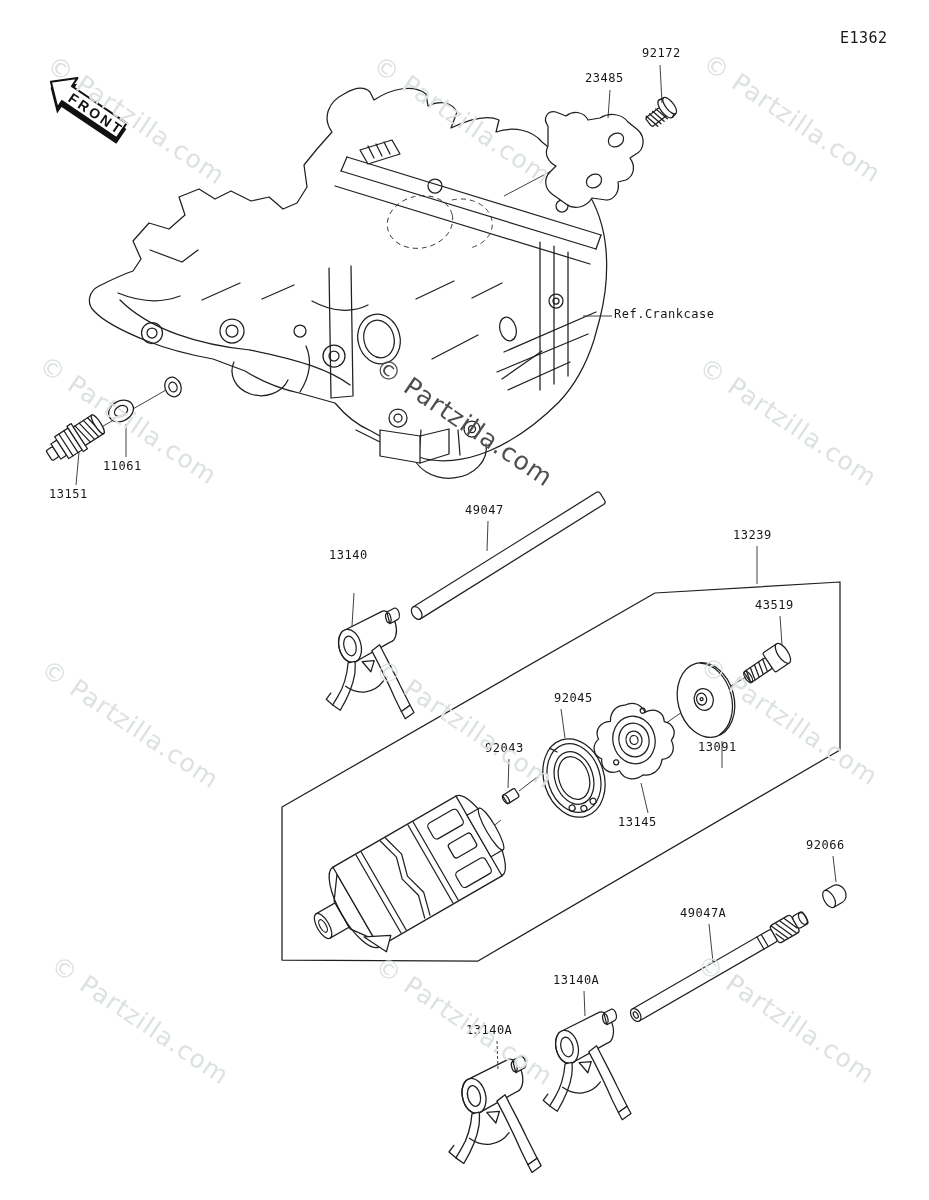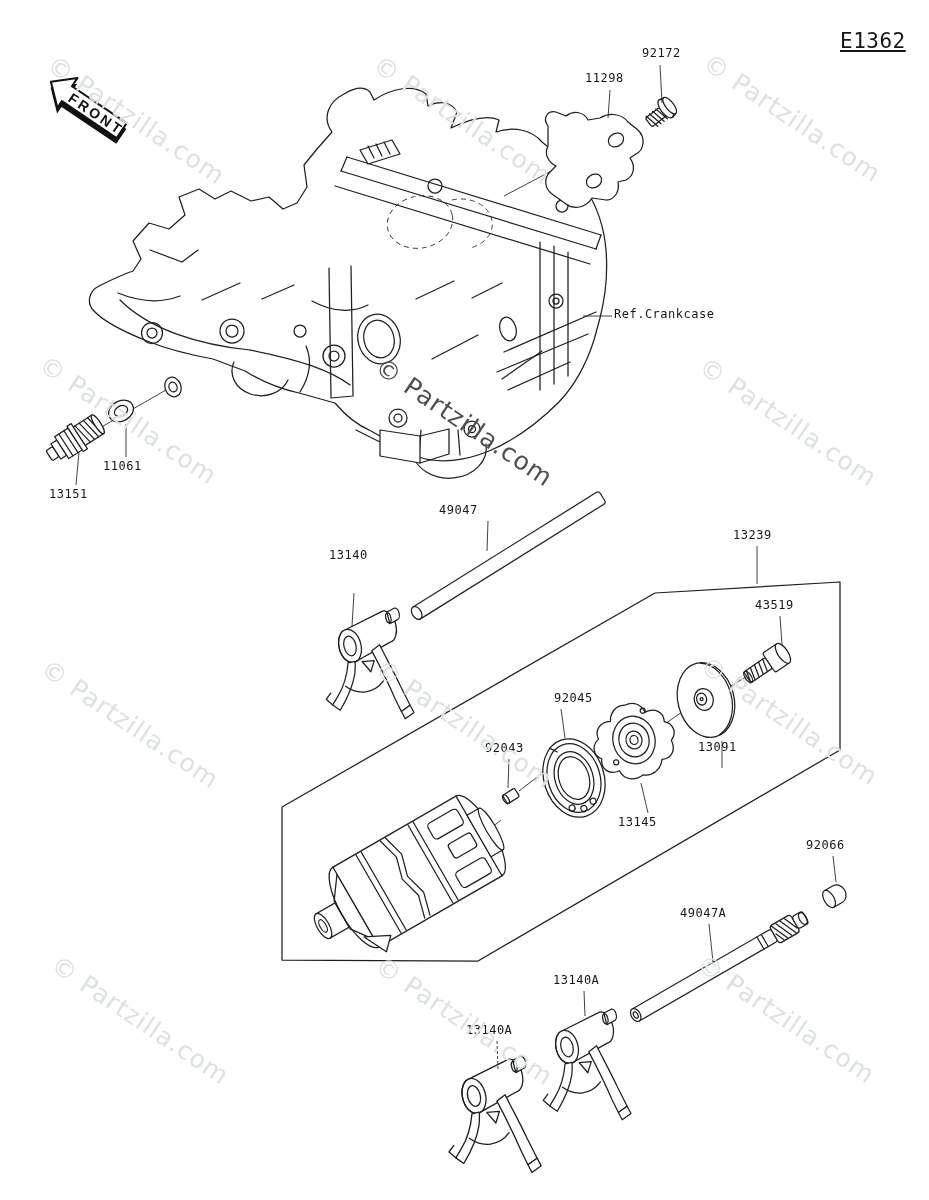--- a/index.html
+++ b/index.html
@@ -7,21 +7,21 @@
           font-family:"DejaVu Sans Mono", monospace;}
   #drawing{position:absolute;left:0;top:0;z-index:1;}
   #drawing *{vector-effect:none;}
   .ln{fill:none;stroke:#1f1f1f;stroke-width:1.25;stroke-linejoin:round;stroke-linecap:round;}
   .f{fill:#ffffff;stroke:#1f1f1f;stroke-width:1.25;stroke-linejoin:round;stroke-linecap:round;}
   .thin{fill:none;stroke:#2d2d2d;stroke-width:0.9;}
   .dash{fill:none;stroke:#2d2d2d;stroke-width:0.9;stroke-dasharray:5 4;}
   .labels{position:absolute;left:0;top:0;width:100%;height:100%;z-index:2;}
   .plabel{position:absolute;font-family:"DejaVu Sans Mono",monospace;font-size:12px;
           color:#161616;letter-spacing:.5px;white-space:nowrap;}
-  .code{font-size:21px;text-decoration:underline;}
+  .code{font-size:15px;}
   .wmlayer{position:absolute;left:0;top:0;width:100%;height:100%;z-index:3;pointer-events:none;}
   .wm{position:absolute;font-family:"DejaVu Sans",sans-serif;font-size:25px;letter-spacing:1px;
       transform-origin:0 0;transform:rotate(34deg);white-space:nowrap;mix-blend-mode:multiply;}
   .wm-light{color:#dce2de;}
   .wm-dark{color:#4e4e4e;}
 </style>
 </head>
 <body>
 
 <div id="canvas">
@@ -280,25 +280,25 @@
   <g transform="translate(52,80) rotate(34)">
     <path d="M 3,7 L 23,-11 L 23,-1 L 89,-1 L 89,17 L 23,17 L 23,25 Z" fill="#111111"></path>
     <path d="M 0,2 L 20,-16 L 20,-6 L 86,-6 L 86,12 L 20,12 L 20,20 Z" fill="#ffffff" stroke="#111111" stroke-width="2" stroke-linejoin="round"></path>
     <text x="24" y="8.5" font-family="Liberation Sans, sans-serif" font-weight="700" font-size="14" letter-spacing="3" fill="#111111">FRONT</text>
   </g>
 </svg>
 
 <div class="labels">
   <span class="plabel code" style="left:840px;top:29px">E1362</span>
   <span class="plabel" style="left:642px;top:46px">92172</span>
-  <span class="plabel" style="left:585px;top:71px">11298</span>
+  <span class="plabel" style="left:585px;top:71px">23485</span>
   <span class="plabel" style="left:614px;top:307px">Ref.Crankcase</span>
   <span class="plabel" style="left:49px;top:487px">13151</span>
   <span class="plabel" style="left:103px;top:459px">11061</span>
-  <span class="plabel" style="left:439px;top:503px">49047</span>
+  <span class="plabel" style="left:465px;top:503px">49047</span>
   <span class="plabel" style="left:329px;top:548px">13140</span>
   <span class="plabel" style="left:733px;top:528px">13239</span>
   <span class="plabel" style="left:755px;top:598px">43519</span>
   <span class="plabel" style="left:554px;top:691px">92045</span>
   <span class="plabel" style="left:485px;top:741px">92043</span>
   <span class="plabel" style="left:698px;top:740px">13091</span>
   <span class="plabel" style="left:618px;top:815px">13145</span>
   <span class="plabel" style="left:806px;top:838px">92066</span>
   <span class="plabel" style="left:680px;top:906px">49047A</span>
   <span class="plabel" style="left:553px;top:973px">13140A</span>

